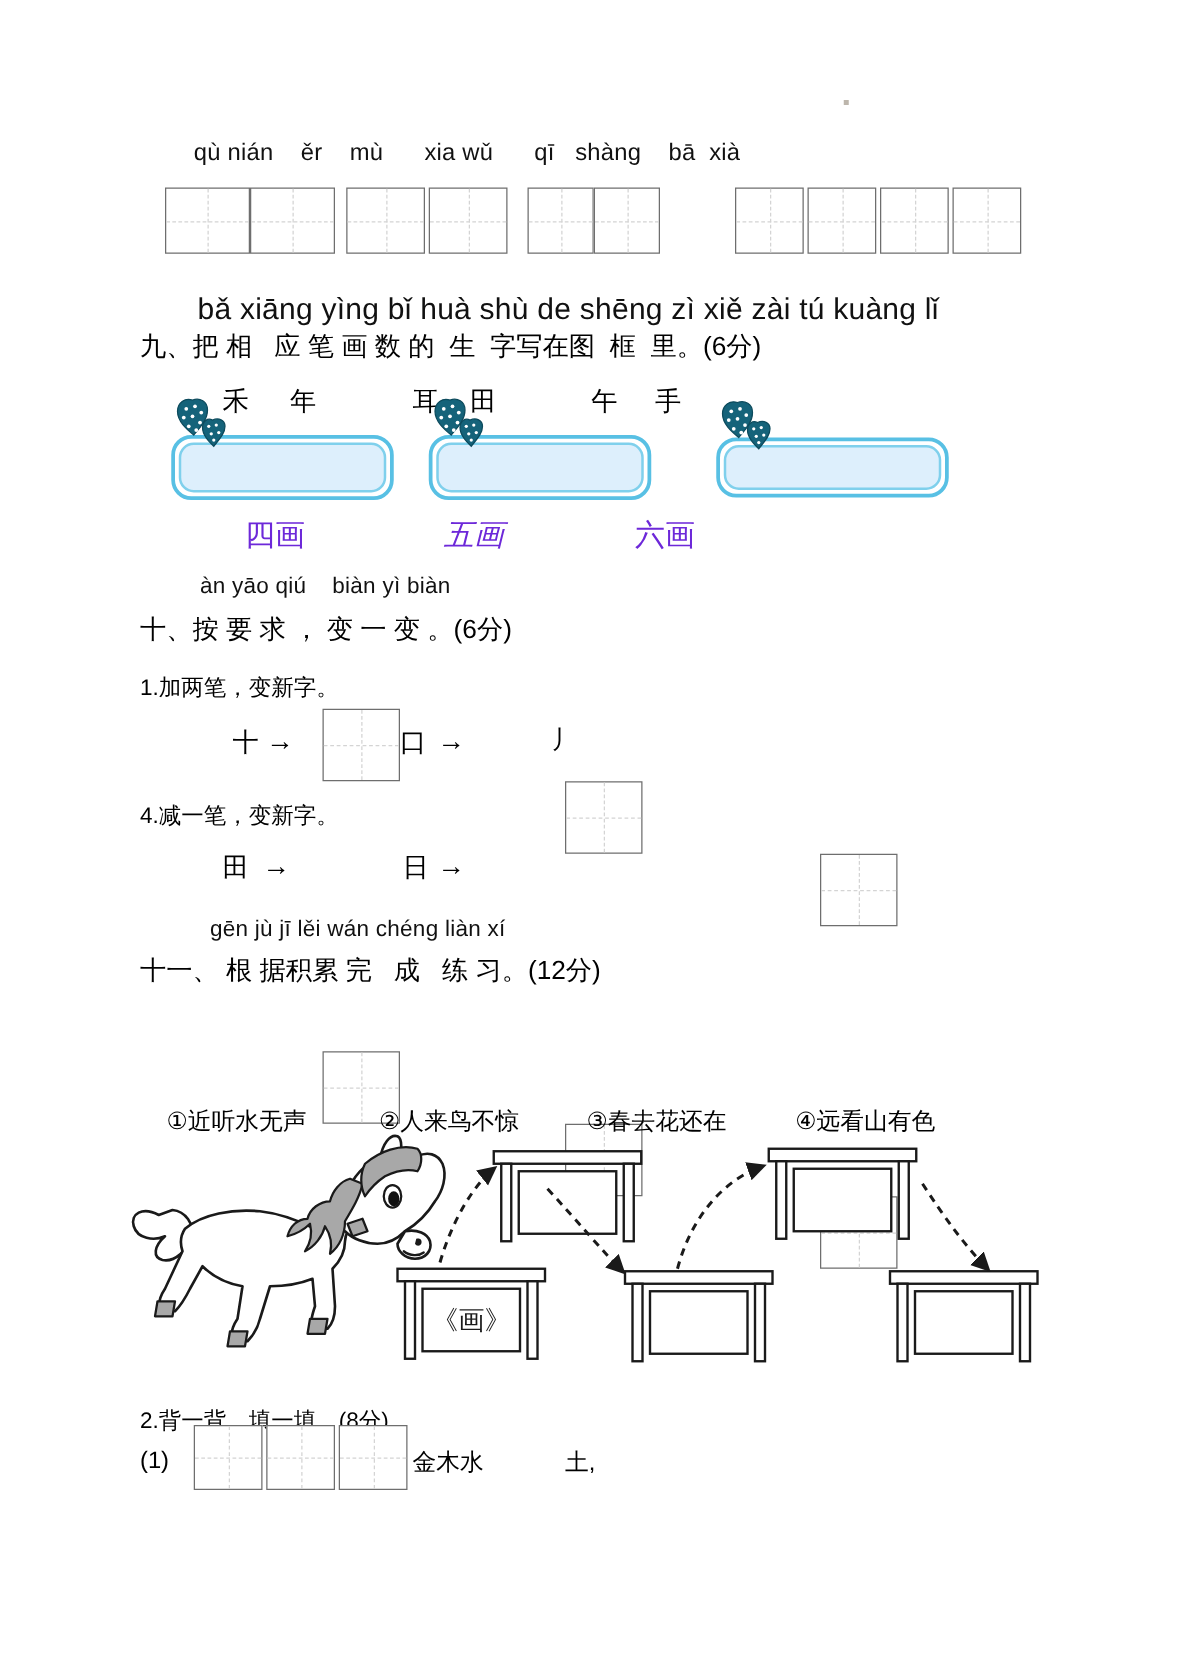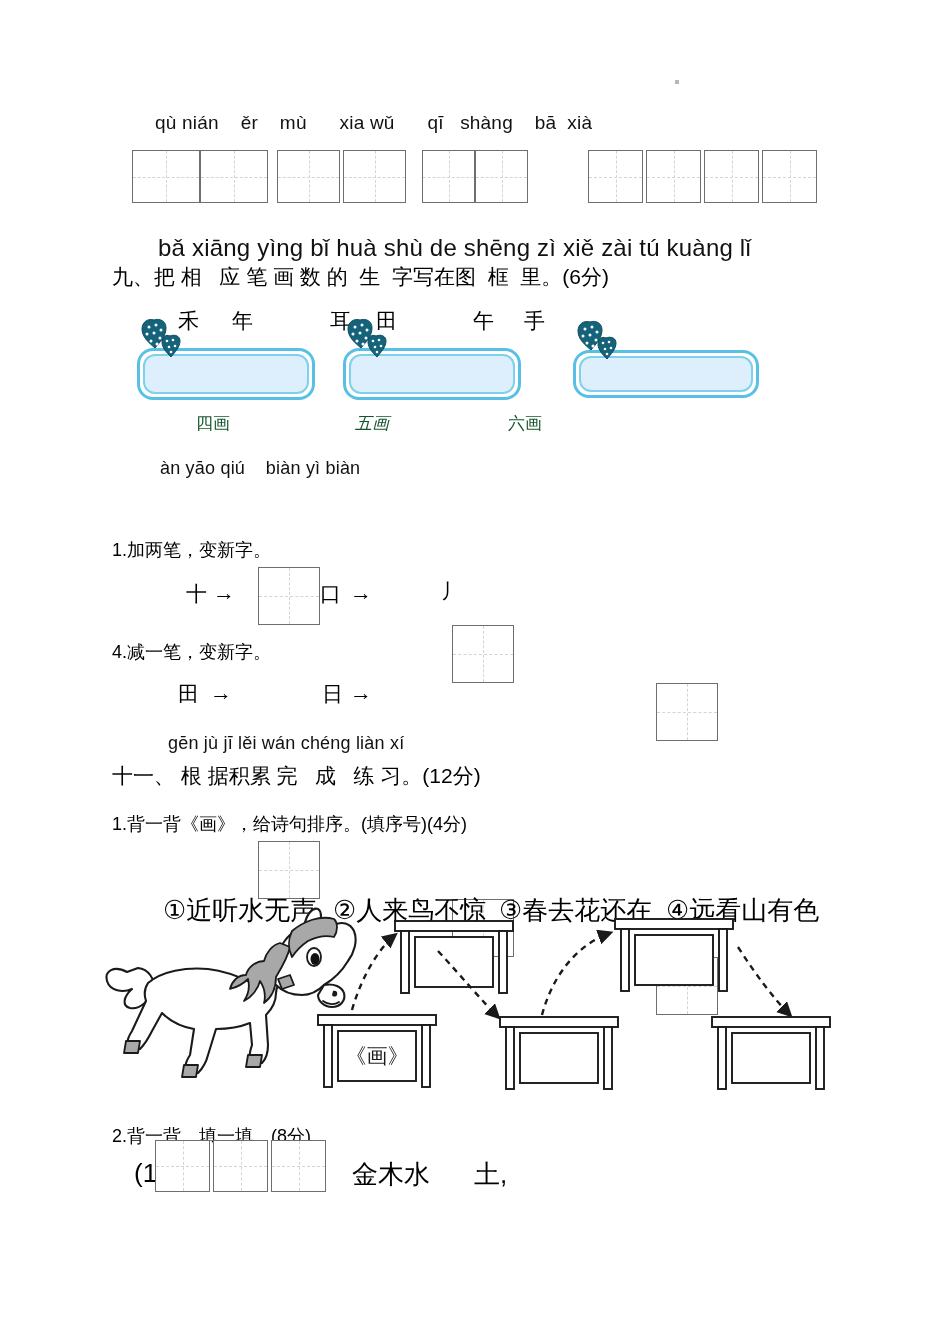--- a/index.html
+++ b/index.html
@@ -36,34 +36,33 @@
     font-size: 21px;
     white-space: pre;
     color: #000;
   }
   .sub-title {
     font-size: 18px;
     white-space: pre;
     color: #000;
   }
   .plain {
-    font-size: 26px;
+    font-size: 19px;
     white-space: pre;
     color: #000;
-    margin-left: 22px;
   }
   .hanzi {
     font-size: 21px;
     white-space: pre;
     color: #000;
   }
   .small-label {
-    font-size: 17px;
-    white-space: pre;
-    color: #14532d;
+    font-size: 24px;
+    white-space: pre;
+    color: #6d28d9;
   }
 
   
   .grid-row { position: absolute; display: flex; }
   .tzg {
     position: relative;
     box-sizing: border-box;
     border: 1.4px solid #6e6e6e;
     background: #ffffff;
   }
@@ -244,20 +243,21 @@
       <circle cx="31" cy="23" r="1.3"></circle>
         <circle cx="37" cy="22" r="1.3"></circle>
       <circle cx="33" cy="29" r="1.3"></circle>
         <circle cx="39" cy="28" r="1.3"></circle>
       <circle cx="35" cy="34" r="1.3"></circle>
     </g>
   </svg>
   <div class="abs small-label" style="left:508px; top:412px;">六画</div>
 
   <div class="abs pinyin" style="left:160px; top:458px; font-size:18px;">àn yāo qiú    biàn yì biàn</div>
+  <div class="abs section-title" style="left:112px; top:489px;">十、按 要 求 ， 变 一 变 。(6分)</div>
 
   <div class="abs sub-title" style="left:112px; top:538px;">1.加两笔，变新字。</div>
 
   <div class="abs hanzi" style="left:186px; top:580px;">十</div>
   <div class="abs arrow" style="left:213px; top:580px;">→</div>
   <div class="tzg abs" style="left:258px; top:567px; width:62px; height:58px;"></div>
 
   <div class="abs hanzi" style="left:320px; top:580px;">口</div>
   <div class="abs arrow" style="left:350px; top:580px;">→</div>
   <div class="tzg abs" style="left:452px; top:567px; width:62px; height:58px;"></div>
@@ -273,21 +273,20 @@
 
   <div class="abs hanzi" style="left:322px; top:680px;">日</div>
   <div class="abs arrow" style="left:350px; top:680px;">→</div>
   <div class="tzg abs" style="left:452px; top:667px; width:62px; height:58px;"></div>
 
   <div class="tzg abs" style="left:656px; top:667px; width:62px; height:58px;"></div>
 
   <div class="abs pinyin" style="left:168px; top:733px; font-size:18px;">gēn jù jī lěi wán chéng liàn xí</div>
   <div class="abs section-title" style="left:112px; top:762px;">十一、 根 据积累 完   成   练 习。(12分)</div>
 
-  <div class="abs sub-title" style="left:112px; top:812px;">1.背一背《画》，给诗句排序。(填序号)(4分)</div>
 
   <div class="abs plain" style="left:112px; top:862px;">
     <span>①</span><span>近听水无声</span>
   </div>
   <div class="abs plain" style="left:282px; top:862px;">
     <span>②</span><span>人来鸟不惊</span>
   </div>
   <div class="abs plain" style="left:615px; top:862px;">
     <span>④</span><span>远看山有色</span>
   </div>

